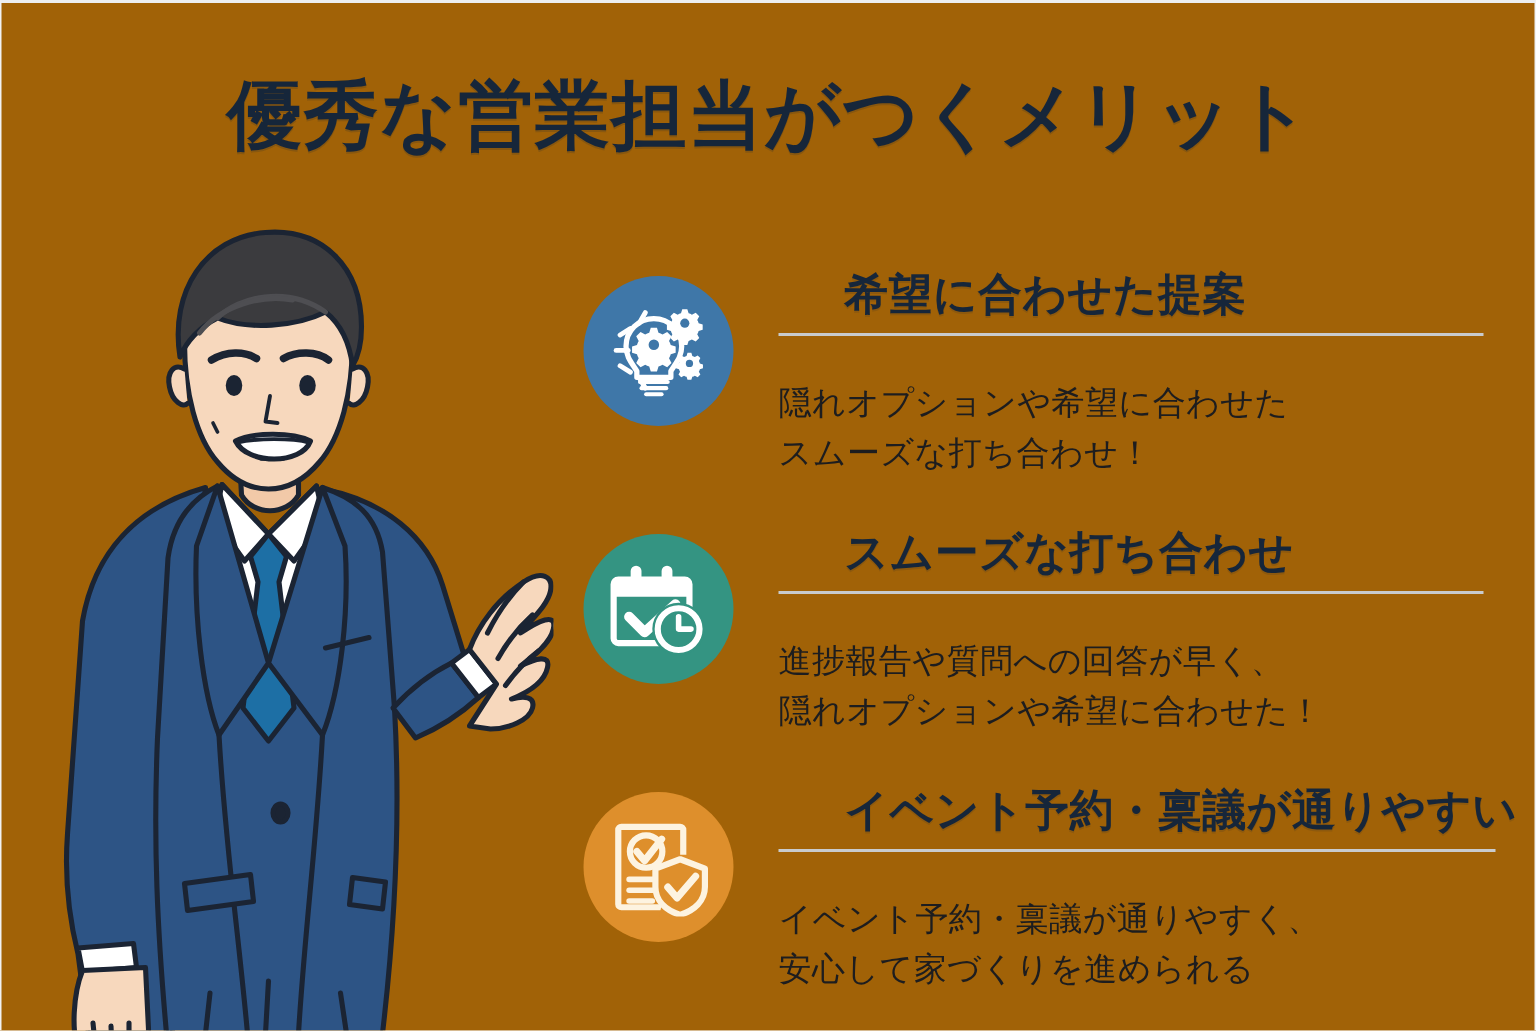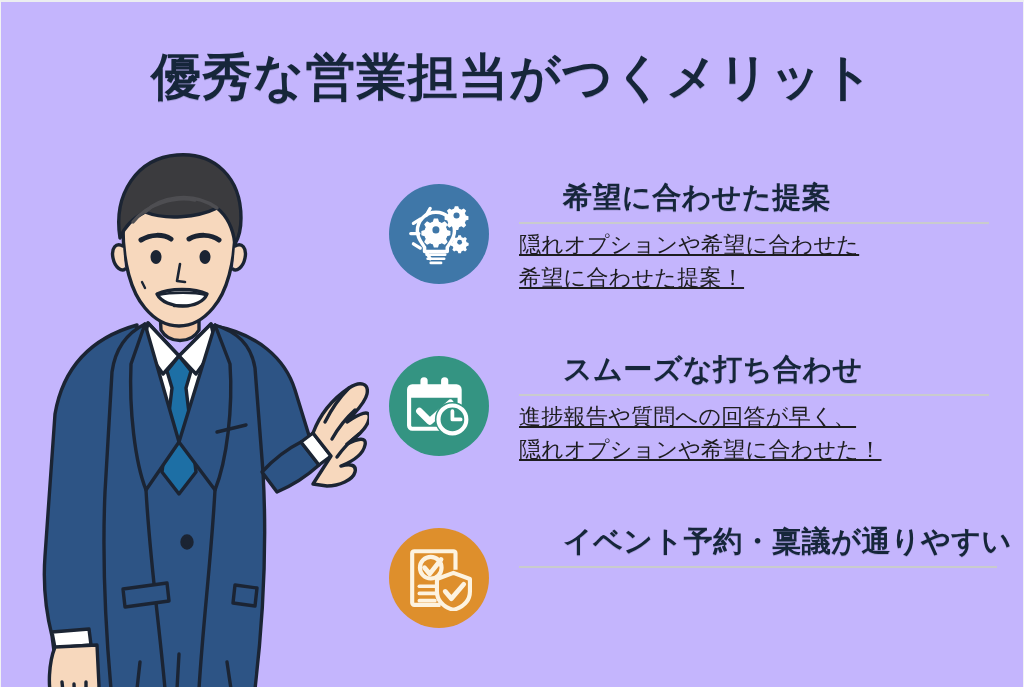--- a/index.html
+++ b/index.html
@@ -8,21 +8,21 @@
     padding: 0;
     background: #ffffff;
   }
   body {
     font-family: "Liberation Sans", "DejaVu Sans", sans-serif;
   }
   #infographic {
     position: relative;
     width: 1024px;
     height: 687px;
-    background: #c4b5fd;
+    background: #a16207;
     overflow: hidden;
     box-sizing: border-box;
     border-top: 2px solid #eceef0;
     border-left: 1px solid #f1f2f4;
     border-right: 1px solid #f1f2f4;
   }
 
   
   .title {
     position: absolute;
@@ -98,27 +98,26 @@
     margin-left: 44px;
   }
   .divider {
     height: 2px;
     background: #c9cbcd;
     margin-top: 6px;
     width: 470px;
   }
   .row.wide .divider { width: 478px; }
   .row-desc {
-    margin-top: 4px;
+    margin-top: 28px;
     font-size: 22px;
     line-height: 33px;
     color: #1d1d1f;
     letter-spacing: 0.3px;
     white-space: nowrap;
-    text-decoration: underline;
   }
 </style>
 </head>
 <body>
 
 <div id="infographic">
 
   <div class="title">優秀な営業担当がつくメリット</div>
 
   <div class="person">
@@ -260,21 +259,21 @@
                      a8 8 0 0 1 2.6 -1.1 Z"></path>
             <circle r="3.8" fill="#3f77a8"></circle>
           </g>
         </svg>
       </div>
       <div class="row-body">
         <div class="row-heading">希望に合わせた提案</div>
         <div class="divider"></div>
         <div class="row-desc">
           <div>隠れオプションや希望に合わせた</div>
-          <div>希望に合わせた提案！</div>
+          <div>スムーズな打ち合わせ！</div>
         </div>
       </div>
     </div>
 
     <div class="row">
       <div class="badge green">
         <svg viewBox="0 0 64 64" xmlns="http://www.w3.org/2000/svg" aria-hidden="true">
 
           <rect x="14" y="4" width="7" height="13" rx="3.5" fill="#ffffff"></rect>
           <rect x="34" y="4" width="7" height="13" rx="3.5" fill="#ffffff"></rect>
@@ -316,17 +315,21 @@
           </g>
 
           <path d="M41 24 L 66 24 L 66 66 L 32 66 Z" fill="#de8f2c"></path>
           <path d="M46 27 L 62 33 V 45 C 62 54, 55 60, 46 63 C 37 60, 30 54, 30 45 V 33 Z" fill="#de8f2c" stroke="#fdf3e0" stroke-width="4" stroke-linejoin="round"></path>
           <path d="M38 45 L 44 52 L 56 38" fill="none" stroke="#fdf3e0" stroke-width="4.6" stroke-linecap="round" stroke-linejoin="round"></path>
         </svg>
       </div>
       <div class="row-body">
         <div class="row-heading">イベント予約・稟議が通りやすい</div>
         <div class="divider"></div>
+        <div class="row-desc">
+          <div>イベント予約・稟議が通りやすく、</div>
+          <div>安心して家づくりを進められる</div>
+        </div>
       </div>
     </div>
 
   </div>
 </div>
 
 </body></html>

